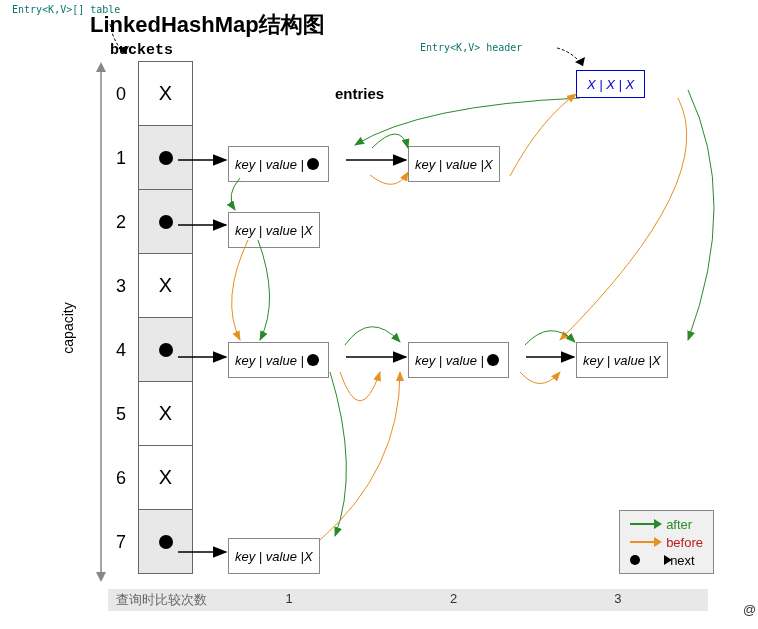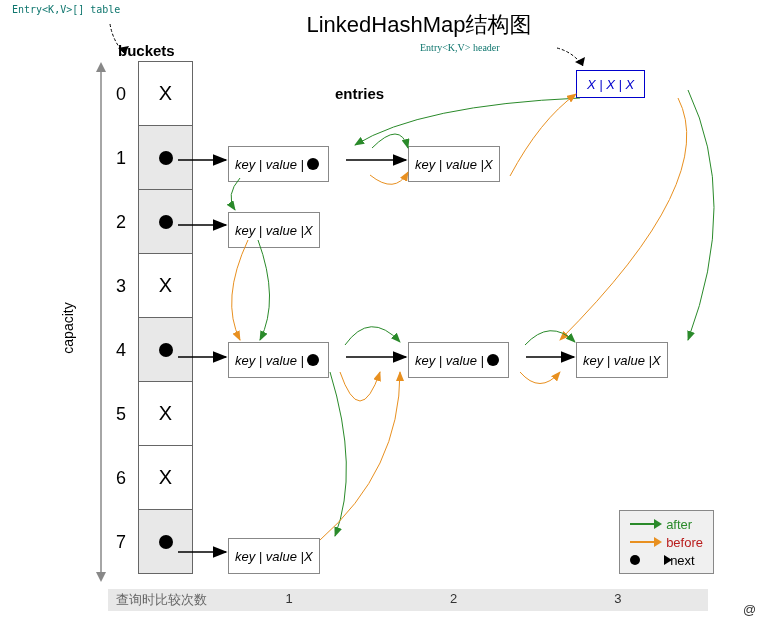--- a/index.html
+++ b/index.html
@@ -6,23 +6,22 @@
   body {
     margin: 0;
     padding: 10px;
     font-family: Arial, sans-serif;
     background: #fff;
     width: 758px;
     height: 629px;
     position: relative;
   }
   .title {
-    text-align: center;
     font-size: 22px;
-    font-weight: normal;
+    font-weight: bold;
     margin-bottom: 5px;
     margin-left: 80px;
   }
   .label-blue {
     color: #0f766e;
     font-family: monospace;
     font-size: 10px;
     position: absolute;
   }
   .buckets-label {
@@ -187,23 +186,23 @@
 <div class="title">LinkedHashMap结构图</div>
 
 <div class="label-blue" style="left:12px; top:4px;">Entry&lt;K,V&gt;[] table</div>
 <div class="dash-arrow" style="left:105px; top:22px;">
   <svg width="30" height="40">
       <path d="M5 2 Q 8 20 20 32" stroke="#000" fill="none" stroke-dasharray="3,2"></path>
       <polygon points="20,32 13,26 24,24" fill="#000"></polygon>
     </svg>
 </div>
 
-<div class="buckets-label" style="left:118px; top:42px;">buckets</div>
-
-<div class="label-blue" style="left:420px; top:42px;font-family:Liberation Serif, serif;">Entry&lt;K,V&gt; header</div>
+<div class="buckets-label" style="left:110px; top:42px;font-family:Liberation Mono, monospace;">buckets</div>
+
+<div class="label-blue" style="left:420px; top:42px;">Entry&lt;K,V&gt; header</div>
 <div class="dash-arrow" style="left:555px; top:44px;">
   <svg width="40" height="30">
       <path d="M2 4 Q 18 8 28 22" stroke="#000" fill="none" stroke-dasharray="3,2"></path>
       <polygon points="28,22 20,18 30,13" fill="#000"></polygon>
     </svg>
 </div>
 
 <div class="entries-label" style="left:335px; top:85px;">entries</div>
 
 <div class="capacity-label" style="left:42px; top:320px;">capacity</div>

